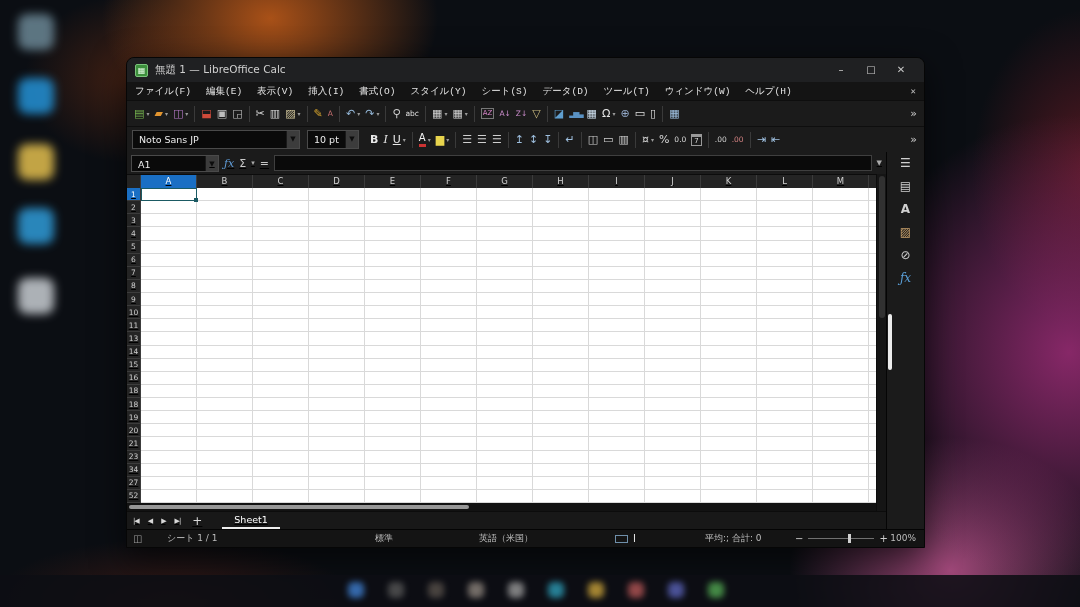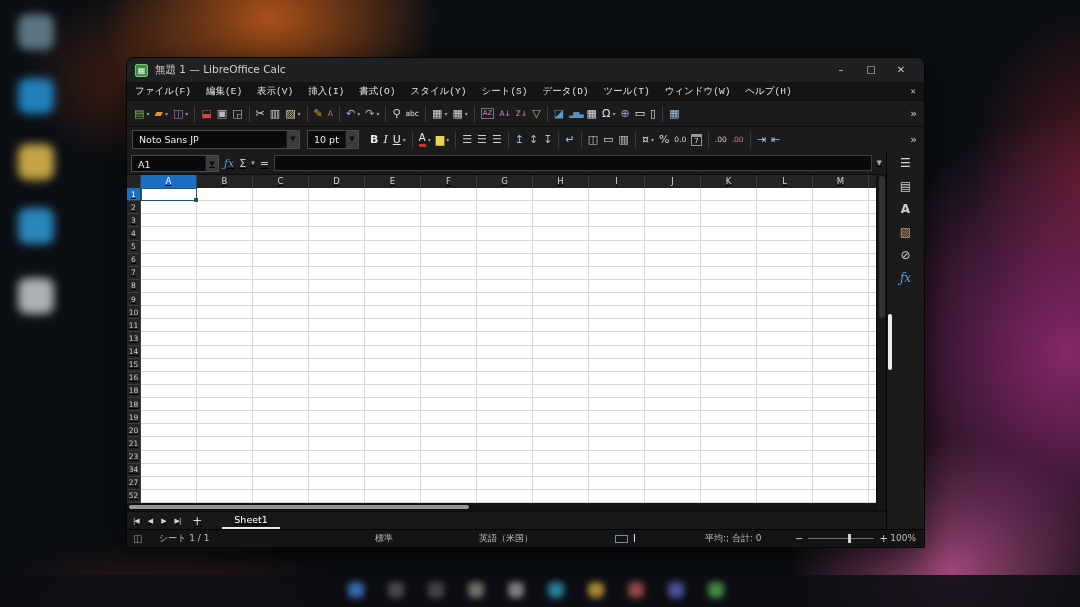--- a/index.html
+++ b/index.html
@@ -109,21 +109,21 @@
 
   .sidebar{ width:38px; background:#1b1b1b; border-left:1px solid #050505; flex:0 0 auto; position:relative;
     display:flex; flex-direction:column; align-items:center; padding-top:5px; gap:10px; }
   .sb-icon{ font-size:12px; line-height:13px; }
   .sb-handle{ position:absolute; left:1px; top:162px; width:4px; height:56px; background:#ececec; border-radius:2px; }
 
   .statusbar{ height:18px; background:#141414; border-top:1px solid #040404; position:relative; flex:0 0 auto;
     font-size:9px; color:#bdbdbd; }
   .statusbar > span{ position:absolute; top:0; line-height:17px; white-space:nowrap; }
   .st-save{ left:6px; color:#9a9a9a; font-size:10px; }
-  .st-sheet{ left:32px; }
+  .st-sheet{ left:40px; }
   .st-style{ left:248px; }
   .st-lang{ left:352px; }
   .st-selmode{ left:488px; }
   .selrect{ display:inline-block; width:13px; height:8px; border:1px solid #6f8faa; vertical-align:middle; }
   .st-caret{ left:506px; color:#e8e8e8; font-size:10px; }
   .st-stats{ left:578px; }
   .st-zoomgrp{ left:668px; display:flex; align-items:center; gap:5px; height:17px; }
   .zoom-track{ width:66px; height:1px; background:#707070; position:relative; }
   .zoom-thumb{ position:absolute; left:60%; top:-4px; width:3px; height:9px; background:#d0d0d0; }
   .zoom-btn{ color:#cfcfcf; font-size:10px; }

